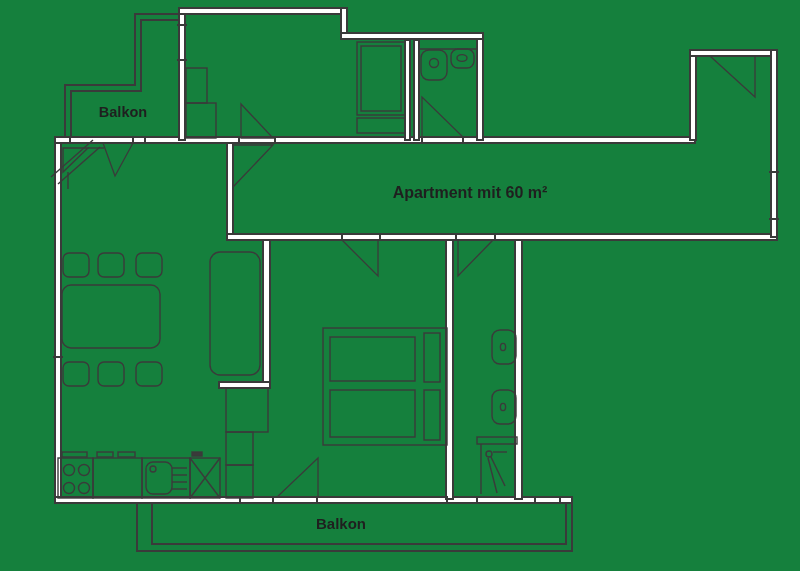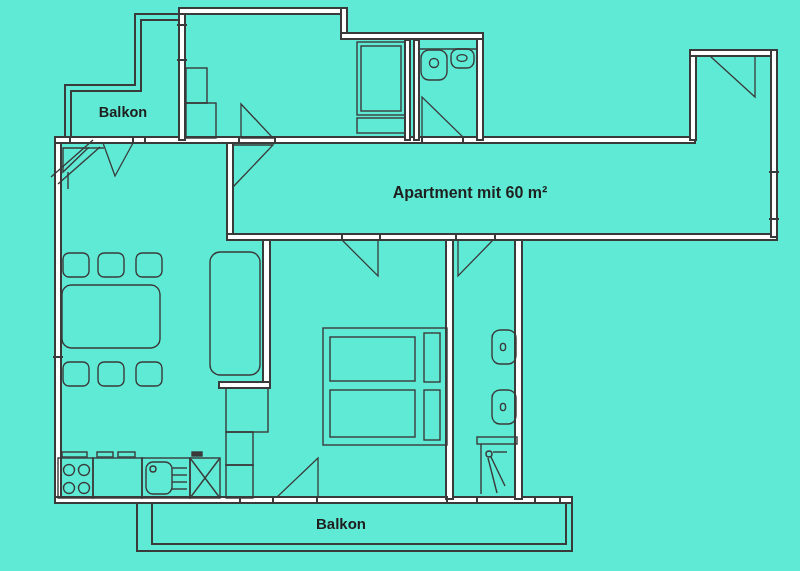--- a/index.html
+++ b/index.html
@@ -1,19 +1,19 @@
 <!DOCTYPE html>
 <html><head>
 <meta charset="utf-8">
 <style>
   html,body{margin:0;padding:0;background:#ffffff;}
   .stage{
     position:relative;
     width:800px;height:571px;
-    background:#5eead4;
+    background:#15803d;
     font-family:"Liberation Sans", sans-serif;
     overflow:hidden;
   }
   svg{display:block;}
   .plan-label{
     font-family:"Liberation Sans", sans-serif;
     font-weight:bold;
     fill:#1f1f1f;
   }
   .lbl-balkon-top{font-size:14.5px;}

